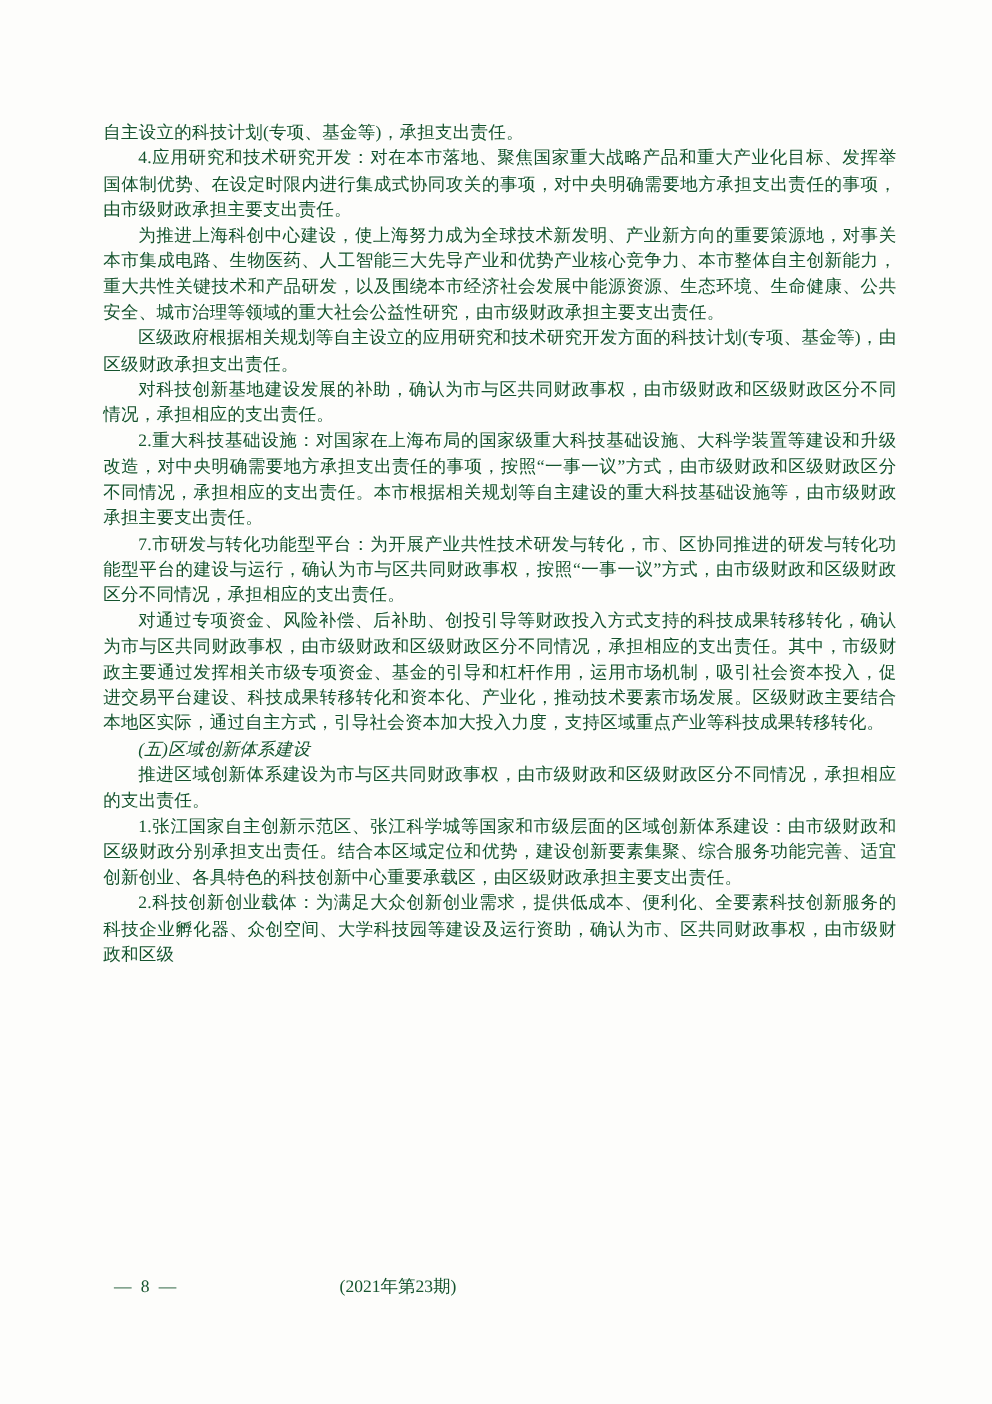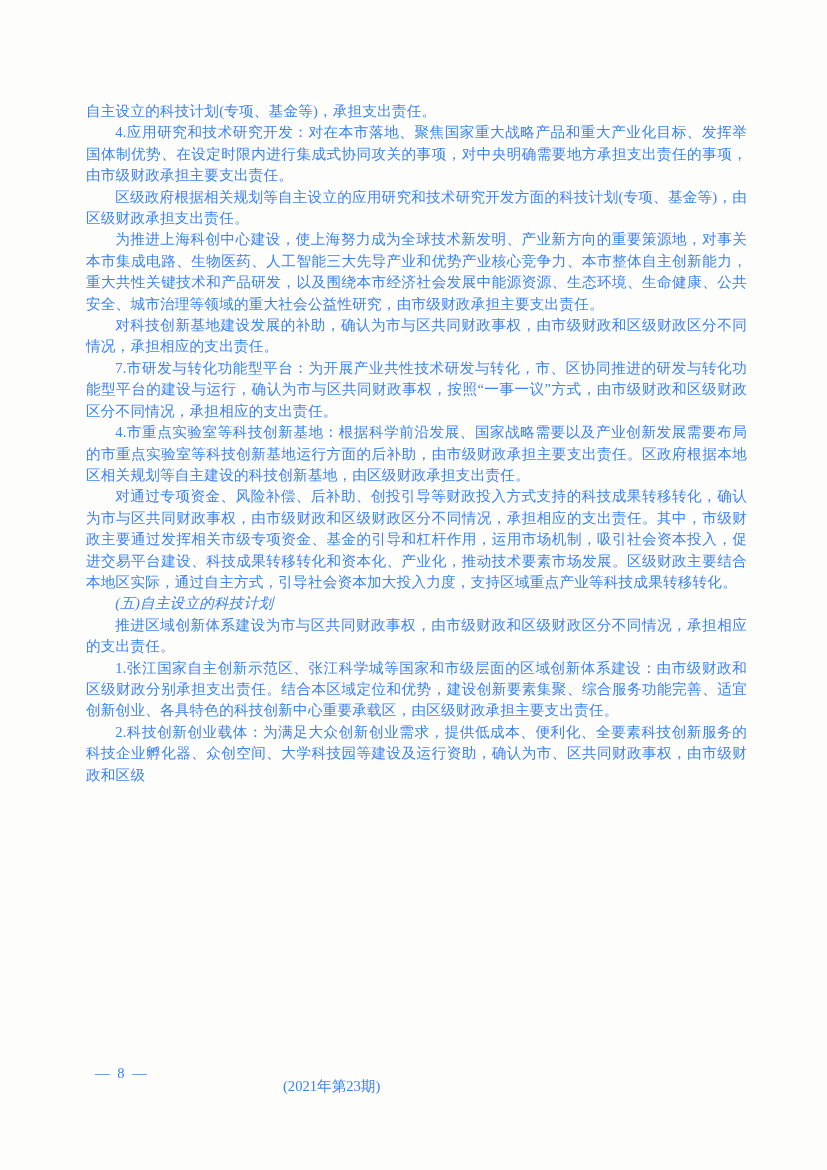--- a/index.html
+++ b/index.html
@@ -8,21 +8,21 @@
     background: #e8e8e6;
   }
   .page {
     position: relative;
     width: 827px;
     height: 1170px;
     margin: 0 auto;
     background: #fdfdfb;
     overflow: hidden;
     font-family: "Liberation Serif", "DejaVu Serif", serif;
-    color: #3b82f6;
+    color: #14532d;
   }
   .text-block {
     position: absolute;
     left: 86px;
     top: 101px;
     width: 661px;
     font-size: 14.6px;
     line-height: 21.4px;
     text-align: justify;
     letter-spacing: 0.2px;
@@ -49,38 +49,38 @@
   }
   .page-number {
     position: absolute;
     left: 95px;
     top: 0;
     letter-spacing: 2px;
   }
   .issue-label {
     position: absolute;
     left: 283px;
-    top: 13px;
+    top: 0;
   }
 </style>
 </head>
 <body>
 
 <div class="page">
 
   <div class="text-block">
     <p class="continuation">自主设立的科技计划(专项、基金等)，承担支出责任。</p>
     <p class="body">4.应用研究和技术研究开发：对在本市落地、聚焦国家重大战略产品和重大产业化目标、发挥举国体制优势、在设定时限内进行集成式协同攻关的事项，对中央明确需要地方承担支出责任的事项，由市级财政承担主要支出责任。</p>
+    <p class="body">为推进上海科创中心建设，使上海努力成为全球技术新发明、产业新方向的重要策源地，对事关本市集成电路、生物医药、人工智能三大先导产业和优势产业核心竞争力、本市整体自主创新能力，重大共性关键技术和产品研发，以及围绕本市经济社会发展中能源资源、生态环境、生命健康、公共安全、城市治理等领域的重大社会公益性研究，由市级财政承担主要支出责任。</p>
     <p class="body">区级政府根据相关规划等自主设立的应用研究和技术研究开发方面的科技计划(专项、基金等)，由区级财政承担支出责任。</p>
-    <p class="body">为推进上海科创中心建设，使上海努力成为全球技术新发明、产业新方向的重要策源地，对事关本市集成电路、生物医药、人工智能三大先导产业和优势产业核心竞争力、本市整体自主创新能力，重大共性关键技术和产品研发，以及围绕本市经济社会发展中能源资源、生态环境、生命健康、公共安全、城市治理等领域的重大社会公益性研究，由市级财政承担主要支出责任。</p>
     <p class="body">对科技创新基地建设发展的补助，确认为市与区共同财政事权，由市级财政和区级财政区分不同情况，承担相应的支出责任。</p>
+    <p class="body">2.重大科技基础设施：对国家在上海布局的国家级重大科技基础设施、大科学装置等建设和升级改造，对中央明确需要地方承担支出责任的事项，按照“一事一议”方式，由市级财政和区级财政区分不同情况，承担相应的支出责任。本市根据相关规划等自主建设的重大科技基础设施等，由市级财政承担主要支出责任。</p>
     <p class="body">7.市研发与转化功能型平台：为开展产业共性技术研发与转化，市、区协同推进的研发与转化功能型平台的建设与运行，确认为市与区共同财政事权，按照“一事一议”方式，由市级财政和区级财政区分不同情况，承担相应的支出责任。</p>
-    <p class="body">4.市重点实验室等科技创新基地：根据科学前沿发展、国家战略需要以及产业创新发展需要布局的市重点实验室等科技创新基地运行方面的后补助，由市级财政承担主要支出责任。区政府根据本地区相关规划等自主建设的科技创新基地，由区级财政承担支出责任。</p>
     <p class="body">对通过专项资金、风险补偿、后补助、创投引导等财政投入方式支持的科技成果转移转化，确认为市与区共同财政事权，由市级财政和区级财政区分不同情况，承担相应的支出责任。其中，市级财政主要通过发挥相关市级专项资金、基金的引导和杠杆作用，运用市场机制，吸引社会资本投入，促进交易平台建设、科技成果转移转化和资本化、产业化，推动技术要素市场发展。区级财政主要结合本地区实际，通过自主方式，引导社会资本加大投入力度，支持区域重点产业等科技成果转移转化。</p>
-    <p class="section-heading">(五)自主设立的科技计划</p>
+    <p class="section-heading">(五)区域创新体系建设</p>
     <p class="body">推进区域创新体系建设为市与区共同财政事权，由市级财政和区级财政区分不同情况，承担相应的支出责任。</p>
     <p class="body">1.张江国家自主创新示范区、张江科学城等国家和市级层面的区域创新体系建设：由市级财政和区级财政分别承担支出责任。结合本区域定位和优势，建设创新要素集聚、综合服务功能完善、适宜创新创业、各具特色的科技创新中心重要承载区，由区级财政承担主要支出责任。</p>
     <p class="body">2.科技创新创业载体：为满足大众创新创业需求，提供低成本、便利化、全要素科技创新服务的科技企业孵化器、众创空间、大学科技园等建设及运行资助，确认为市、区共同财政事权，由市级财政和区级</p>
   </div>
 
   <div class="footer">
     <span class="page-number">— 8 —</span>
     <span class="issue-label">(2021年第23期)</span>
   </div>
 

